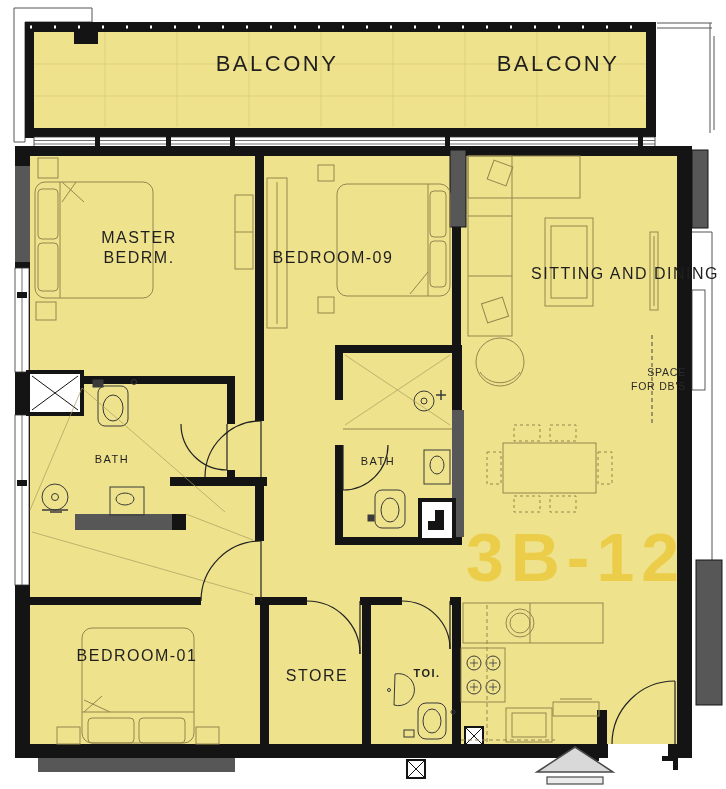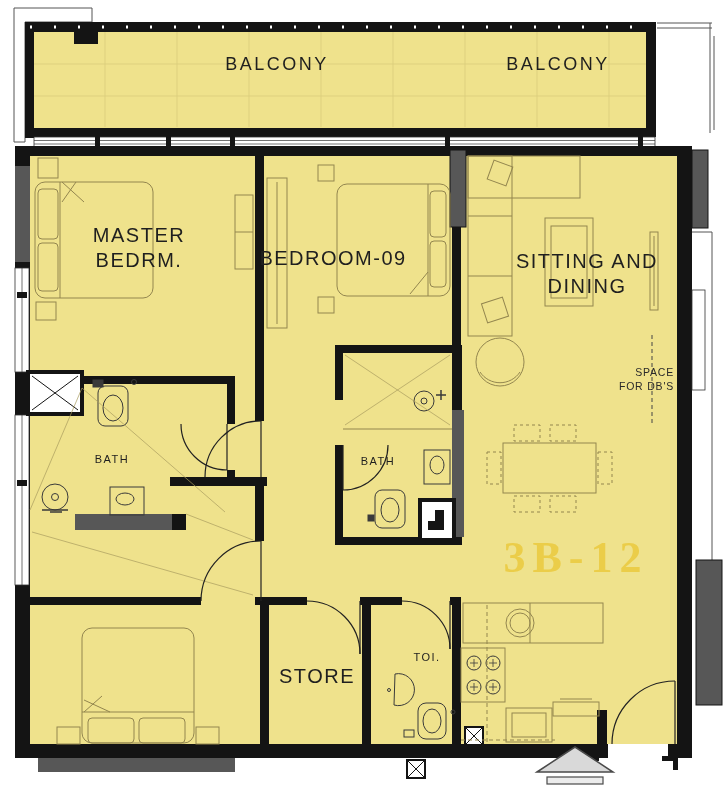--- a/index.html
+++ b/index.html
@@ -15,40 +15,39 @@
     position:absolute;
     transform:translate(-50%,-50%);
     color:#1f1f1f;
     text-align:center;
     letter-spacing:1.5px;
     line-height:1.25;
     white-space:nowrap;
     pointer-events:none;
   }
   .wrap{white-space:normal;}
-  .lbl-balcony{font-size:18px;letter-spacing:2.5px;text-align:right;}
-  .lbl-room{font-size:20px;}
+  .lbl-balcony{font-size:22px;letter-spacing:2.5px;text-align:right;}
+  .lbl-room{font-size:16px;}
   .lbl-bath{font-size:11px;}
   .lbl-dbs{
     position:absolute;
-    right:52px;top:366px;
+    right:40px;top:366px;
     transform:none;
     font-size:10.5px;
     letter-spacing:0.8px;
     color:#2a2a2a;
     text-align:right;
     line-height:1.3;
     white-space:pre-line;
   }
   .lbl-unit{
-    font-size:44px;
+    font-size:68px;
     font-weight:bold;
     letter-spacing:7px;
     color:#ebcd49;
-    font-family:Liberation Serif, serif;
   }
 </style>
 </head>
 <body>
 
 <div id="plan">
 
 <svg width="726" height="789" viewBox="0 0 726 789">
 
   <g stroke="#555" stroke-width="1" fill="#ffffff">
@@ -342,25 +341,26 @@
     <polygon points="537,772 575,747 613,772" fill="#d9d9d9" stroke="#4a4a4a" stroke-width="1.5"></polygon>
     <rect x="547" y="777" width="56" height="7" fill="#ececec" stroke="#4a4a4a" stroke-width="1.2"></rect>
   </g>
 </svg>
 
   <div class="lbl lbl-balcony" style="left:277px;top:64px;">BALCONY</div>
   <div class="lbl lbl-balcony" style="left:558px;top:64px;">BALCONY</div>
 
   <div class="lbl lbl-room wrap" style="left:139px;top:248px;width:125px;">MASTER BEDRM.</div>
   <div class="lbl lbl-room" style="left:333px;top:258px;">BEDROOM-09</div>
-  <div class="lbl lbl-room wrap" style="left:587px;top:274px;width:190px;text-align:center;">SITTING AND DINING</div>
+  <div class="lbl lbl-room wrap" style="left:625px;top:274px;width:190px;text-align:center;">SITTING AND DINING</div>
 
   <div class="lbl lbl-bath" style="left:112px;top:460px;">BATH</div>
   <div class="lbl lbl-bath" style="left:378px;top:462px;">BATH</div>
 
+  <div class="lbl lbl-room" style="left:137px;top:656px;">BEDROOM-01</div>
   <div class="lbl lbl-room" style="left:317px;top:676px;">STORE</div>
-  <div class="lbl lbl-bath" style="left:427px;top:658px;">TOI.</div>
+  <div class="lbl lbl-bath" style="left:427px;top:674px;font-weight:bold;">TOI.</div>
 
   <div class="lbl-dbs">SPACE
 FOR DB'S</div>
 
   <div class="lbl lbl-unit" style="left:576px;top:557px;">3B-12</div>
 </div>
 
 </body></html>

